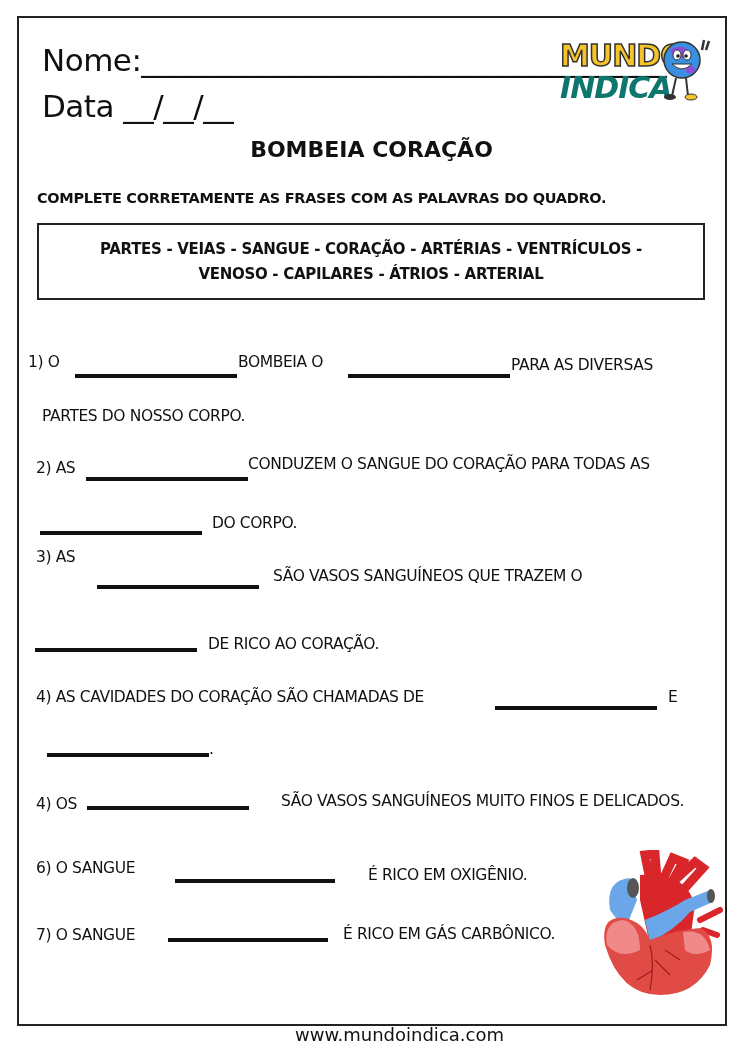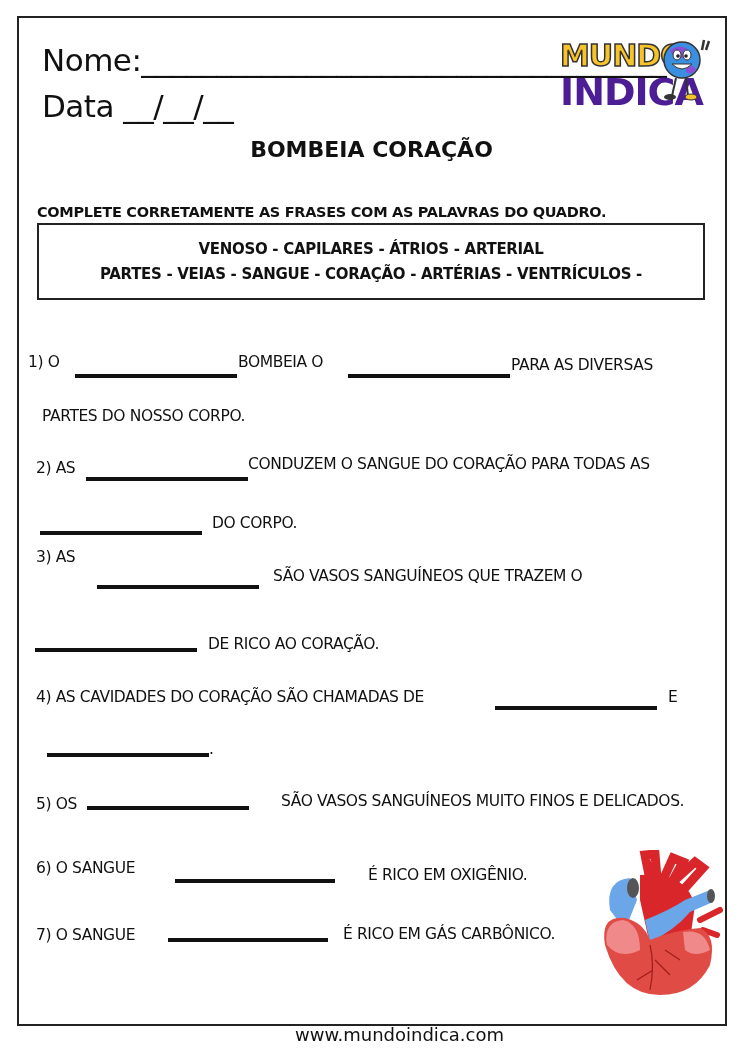--- a/index.html
+++ b/index.html
@@ -7,21 +7,21 @@
   .frame{position:absolute;left:17px;top:16px;width:706px;height:1006px;border:2px solid #222;box-sizing:content-box;}
   .abs{position:absolute;white-space:nowrap;}
   .nome,.data{font-size:31px;font-family:"DejaVu Sans",sans-serif;font-weight:normal;letter-spacing:-0.5px;}
   .title{font-family:"DejaVu Sans",sans-serif;font-weight:bold;font-size:22px;left:0;width:743px;text-align:center;}
   .instr{font-family:"DejaVu Sans",sans-serif;font-weight:bold;font-size:14.5px;letter-spacing:-0.3px;}
   .wordbox{position:absolute;left:37px;top:223px;width:668px;height:77px;border:2px solid #222;box-sizing:border-box;text-align:center;font-family:"DejaVu Sans",sans-serif;font-weight:bold;font-size:15px;letter-spacing:-0.3px;line-height:25px;padding-top:12px;}
   .q{font-family:"DejaVu Sans",sans-serif;font-size:15.5px;letter-spacing:-0.4px;}
   .blank{position:absolute;height:4px;background:#111;}
   .logo{position:absolute;left:560px;top:38px;width:150px;height:66px;}
   .logo .mundo{position:absolute;left:0;top:0;font-family:"DejaVu Sans",sans-serif;font-weight:bold;font-size:30px;color:#f6c32b;-webkit-text-stroke:1.5px #333;letter-spacing:-1px;}
-  .logo .indica{position:absolute;left:0;top:32px;font-family:"DejaVu Sans",sans-serif;font-weight:bold;font-size:38px;color:#4c1d95;letter-spacing:-1px;}
+  .logo .indica{position:absolute;left:0;top:32px;font-family:"DejaVu Sans",sans-serif;font-weight:bold;font-size:30px;color:#0f766e;letter-spacing:-1px;font-style:italic;}
   .footer{font-family:"DejaVu Sans",sans-serif;font-size:18px;left:0;width:743px;text-align:center;top:1024px;margin-left:28px;}
   .heart{position:absolute;left:595px;top:850px;width:130px;height:145px;}
 </style>
 </head>
 <body>
 
 <div class="frame"></div>
 
 <div class="abs nome" style="left:42px;top:42px;">Nome:___________________________________</div>
 <div class="abs data" style="left:42px;top:88px;">Data __/__/__</div>
@@ -40,25 +40,25 @@
     <path d="M12 26 Q22 36 32 26 Z" fill="#fff" stroke="#333"></path>
     <path d="M42 12 L44 2 M46 12 L49 3" stroke="#333" stroke-width="2.5"></path>
     <line x1="16" y1="40" x2="12" y2="58" stroke="#333" stroke-width="2"></line>
     <line x1="26" y1="40" x2="28" y2="58" stroke="#333" stroke-width="2"></line>
     <ellipse cx="10" cy="59" rx="6" ry="3" fill="#333"></ellipse>
       <ellipse cx="31" cy="59" rx="6" ry="3" fill="#f6c32b" stroke="#333"></ellipse>
   </svg>
 </div>
 
 <div class="abs title" style="top:137px;">BOMBEIA CORAÇÃO</div>
-<div class="abs instr" style="left:37px;top:204px;">COMPLETE CORRETAMENTE AS FRASES COM AS PALAVRAS DO QUADRO.</div>
+<div class="abs instr" style="left:37px;top:190px;">COMPLETE CORRETAMENTE AS FRASES COM AS PALAVRAS DO QUADRO.</div>
 
 <div class="wordbox">
+  <div>PARTES - VEIAS - SANGUE - CORAÇÃO - ARTÉRIAS - VENTRÍCULOS -</div>
   <div>VENOSO - CAPILARES - ÁTRIOS - ARTERIAL</div>
-  <div>PARTES - VEIAS - SANGUE - CORAÇÃO - ARTÉRIAS - VENTRÍCULOS -</div>
 </div>
 
 <div class="abs q" style="left:28px;top:353px;">1) O</div>
 <div class="blank" style="left:75px;top:374px;width:162px;"></div>
 <div class="abs q" style="left:238px;top:353px;">BOMBEIA O</div>
 <div class="blank" style="left:348px;top:374px;width:162px;"></div>
 <div class="abs q" style="left:511px;top:356px;">PARA AS DIVERSAS</div>
 <div class="abs q" style="left:42px;top:407px;">PARTES DO NOSSO CORPO.</div>
 
 <div class="abs q" style="left:36px;top:459px;">2) AS</div>
@@ -72,21 +72,21 @@
 <div class="abs q" style="left:273px;top:567px;">SÃO VASOS SANGUÍNEOS QUE TRAZEM O</div>
 <div class="blank" style="left:35px;top:648px;width:162px;"></div>
 <div class="abs q" style="left:208px;top:635px;">DE RICO AO CORAÇÃO.</div>
 
 <div class="abs q" style="left:36px;top:688px;">4) AS CAVIDADES DO CORAÇÃO SÃO CHAMADAS DE</div>
 <div class="blank" style="left:495px;top:706px;width:162px;"></div>
 <div class="abs q" style="left:668px;top:688px;">E</div>
 <div class="blank" style="left:47px;top:753px;width:162px;"></div>
 <div class="abs q" style="left:209px;top:740px;">.</div>
 
-<div class="abs q" style="left:36px;top:795px;">5) OS</div>
+<div class="abs q" style="left:36px;top:795px;">4) OS</div>
 <div class="blank" style="left:87px;top:806px;width:162px;"></div>
 <div class="abs q" style="left:252px;top:792px;margin-left:29px;">SÃO VASOS SANGUÍNEOS MUITO FINOS E DELICADOS.</div>
 
 <div class="abs q" style="left:36px;top:859px;">6) O SANGUE</div>
 <div class="blank" style="left:175px;top:879px;width:160px;"></div>
 <div class="abs q" style="left:368px;top:866px;">É RICO EM OXIGÊNIO.</div>
 
 <div class="abs q" style="left:36px;top:926px;">7) O SANGUE</div>
 <div class="blank" style="left:168px;top:938px;width:160px;"></div>
 <div class="abs q" style="left:343px;top:925px;">É RICO EM GÁS CARBÔNICO.</div>

